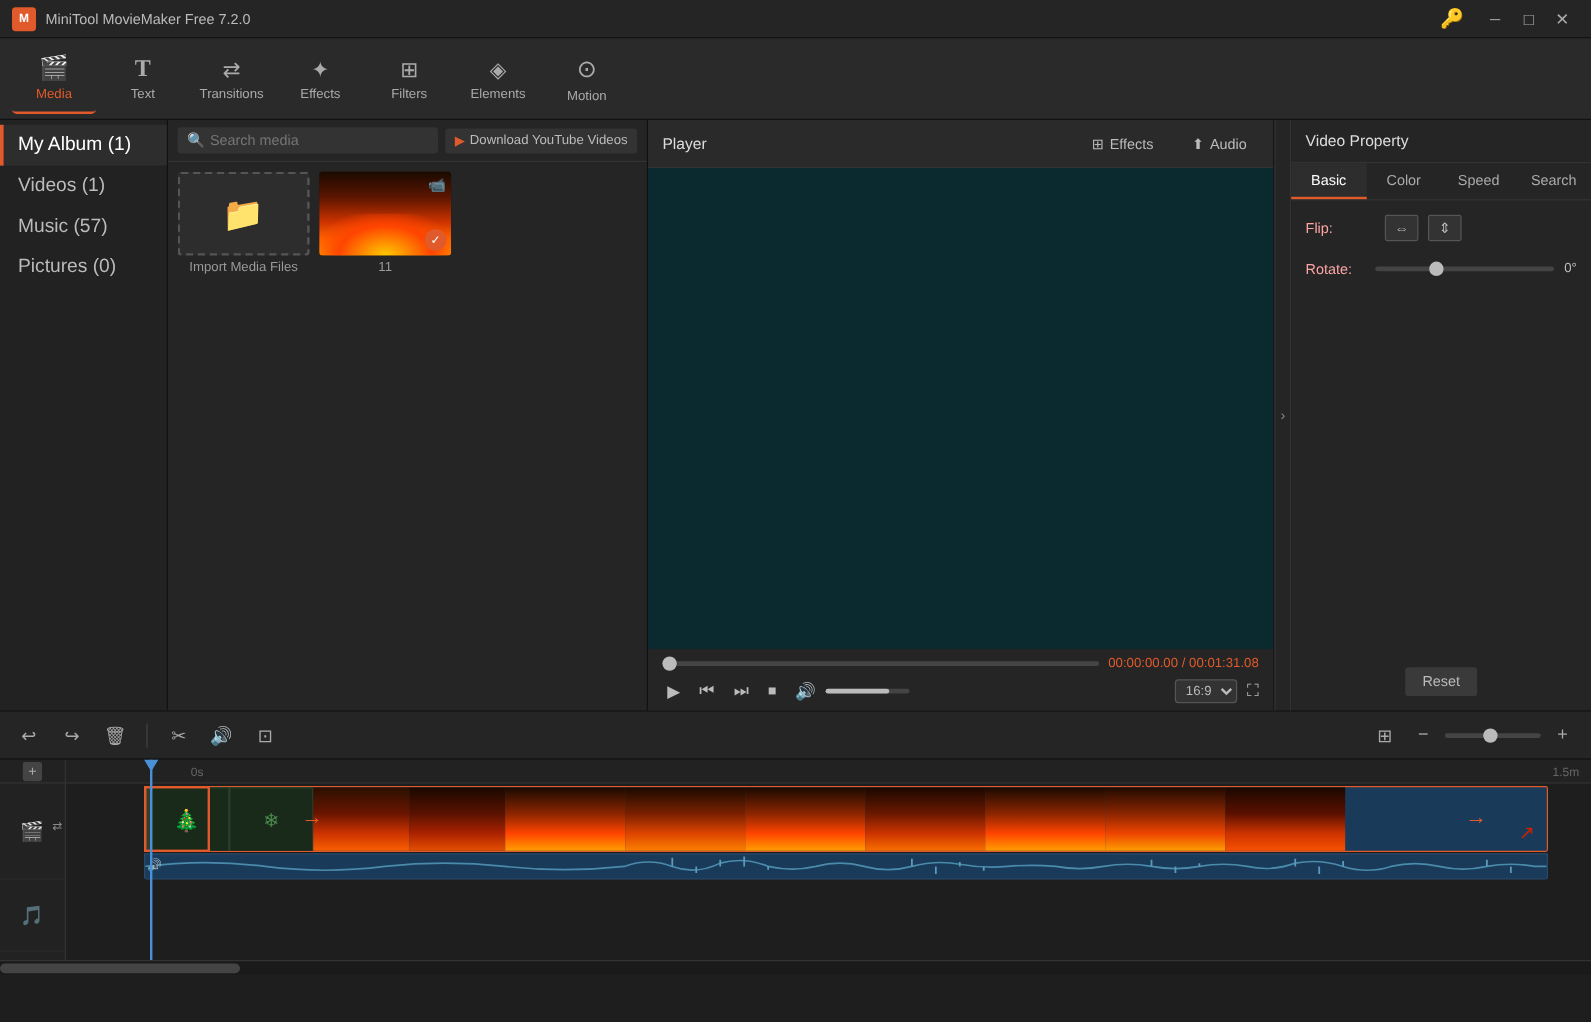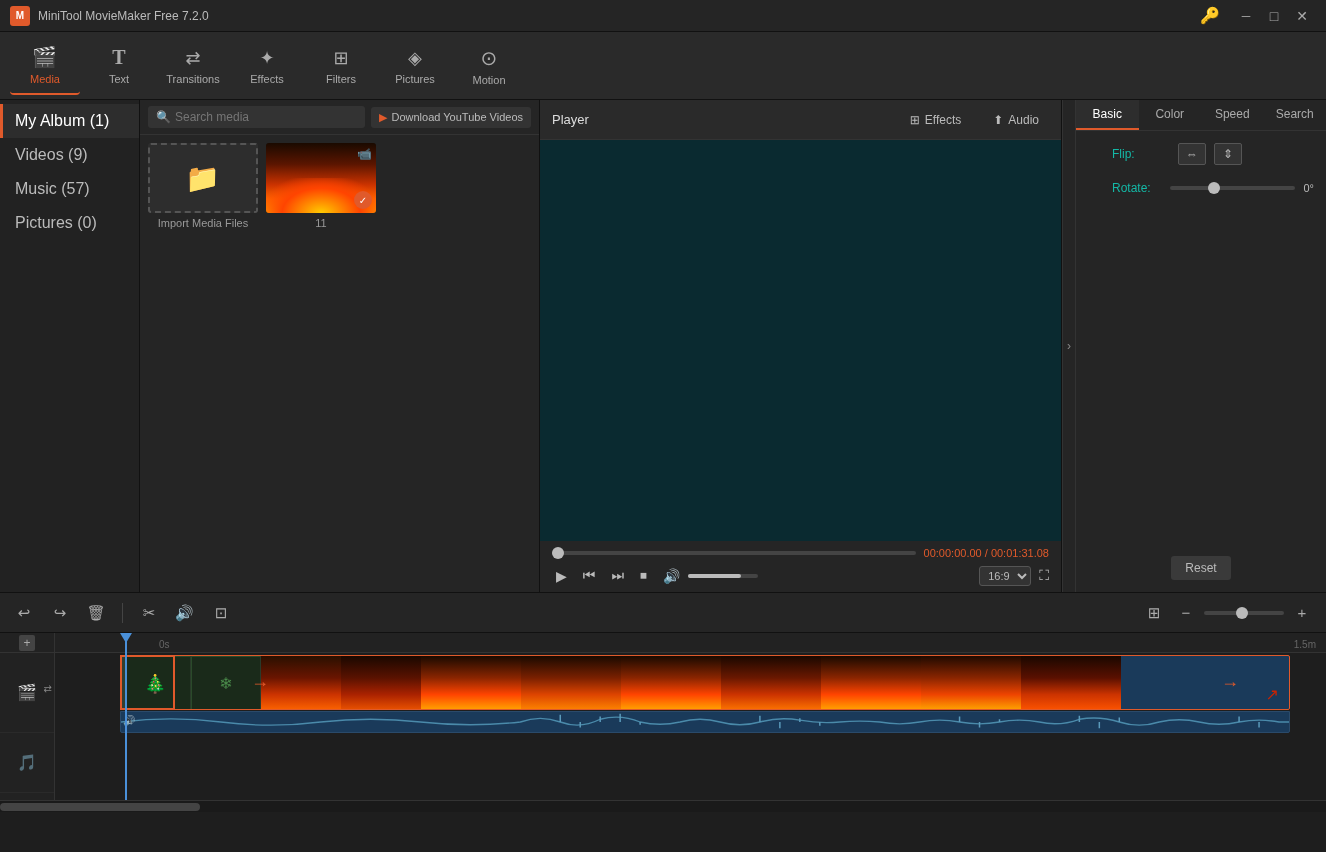--- a/index.html
+++ b/index.html
@@ -297,21 +297,21 @@
       padding: 12px;
       display: flex;
       flex-direction: column;
       gap: 16px;
     }
     .prop-row {
       display: flex;
       align-items: center;
       gap: 8px;
     }
-    .prop-label { color: #14b8a6; font-size: 12px; width: 50px; margin-left: 24px; }
+    .prop-label { color: #fca5a5; font-size: 12px; width: 50px; }
     .flip-btn {
       width: 28px;
       height: 22px;
       background: #333;
       border: 1px solid #555;
       color: #bbb;
       display: flex;
       align-items: center;
       justify-content: center;
       cursor: pointer;
@@ -557,33 +557,33 @@
   <div class="toolbar-item">
     <span style="font-size:18px;">✦</span>
     <span>Effects</span>
   </div>
   <div class="toolbar-item">
     <span style="font-size:18px;">⊞</span>
     <span>Filters</span>
   </div>
   <div class="toolbar-item">
     <span style="font-size:18px;">◈</span>
-    <span>Pictures</span>
+    <span>Elements</span>
   </div>
   <div class="toolbar-item">
     <span style="font-size:20px;">⊙</span>
     <span>Motion</span>
   </div>
 </div>
 
 <div id="main" style="display:flex;height:492px;">
 
   <div id="sidebar">
     <div class="sidebar-item active">My Album (1)</div>
-    <div class="sidebar-item">Videos (9)</div>
+    <div class="sidebar-item">Videos (1)</div>
     <div class="sidebar-item">Music (57)</div>
     <div class="sidebar-item">Pictures (0)</div>
   </div>
 
   <div id="media-panel">
     <div id="media-search">
       <div id="search-box">
         <span style="color:#888;font-size:12px;">🔍</span>
         <input type="text" placeholder="Search media" style="">
       </div>
@@ -657,20 +657,21 @@
           <option>9:16</option>
         </select>
         <span class="fullscreen-btn">⛶</span>
       </div>
     </div>
   </div>
 
   <div style="width:14px;background:#252525;display:flex;align-items:center;justify-content:center;cursor:pointer;color:#888;border-left:1px solid #333;border-right:1px solid #333;">›</div>
 
   <div id="properties-panel">
+    <div id="properties-header">Video Property</div>
     <div id="properties-tabs">
       <div class="prop-tab active">Basic</div>
       <div class="prop-tab">Color</div>
       <div class="prop-tab">Speed</div>
       <div class="prop-tab">Search</div>
     </div>
     <div id="properties-content">
       <div class="prop-row">
         <span class="prop-label">Flip:</span>
         <div class="flip-btn" style="margin-left:8px;">⇔</div>

